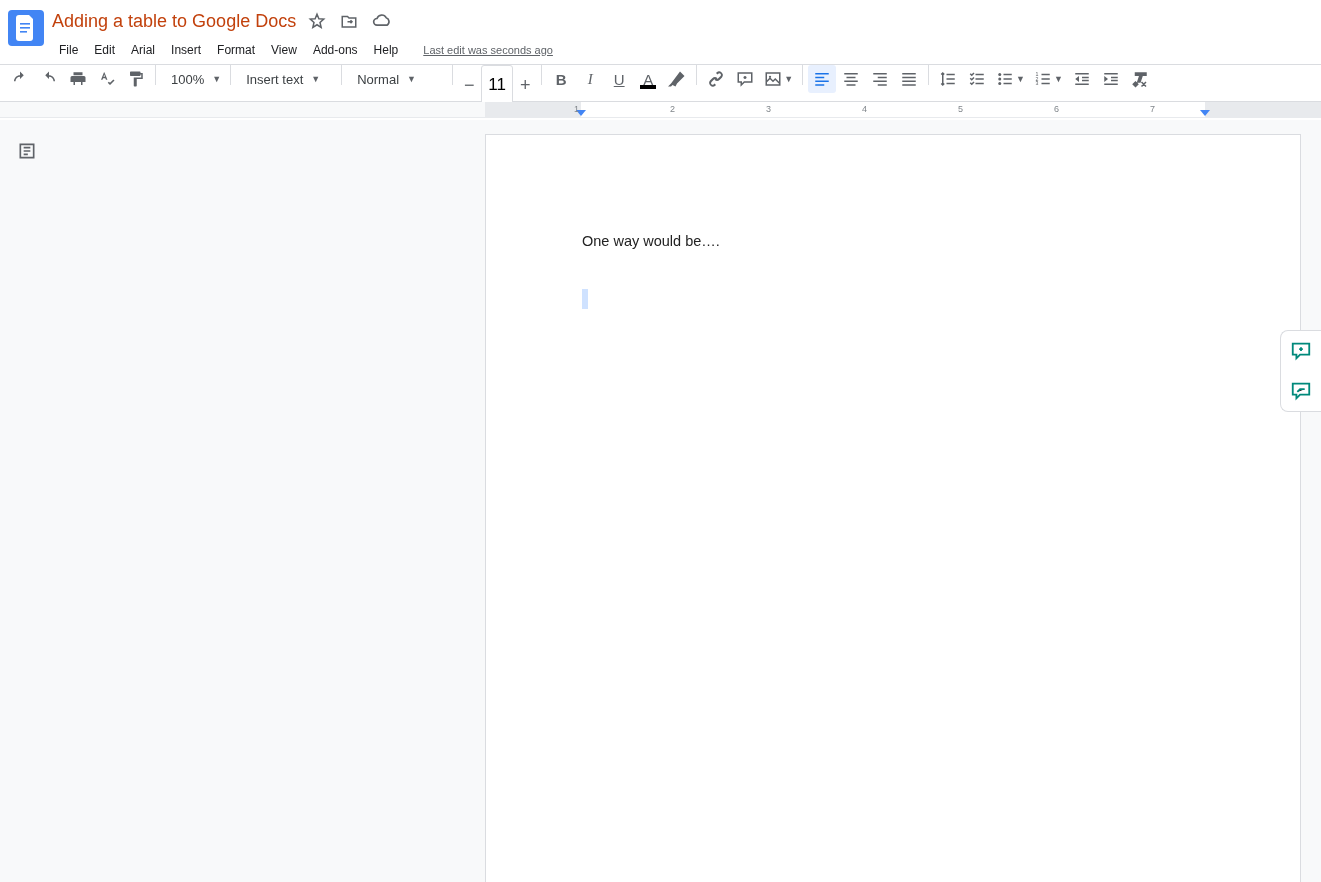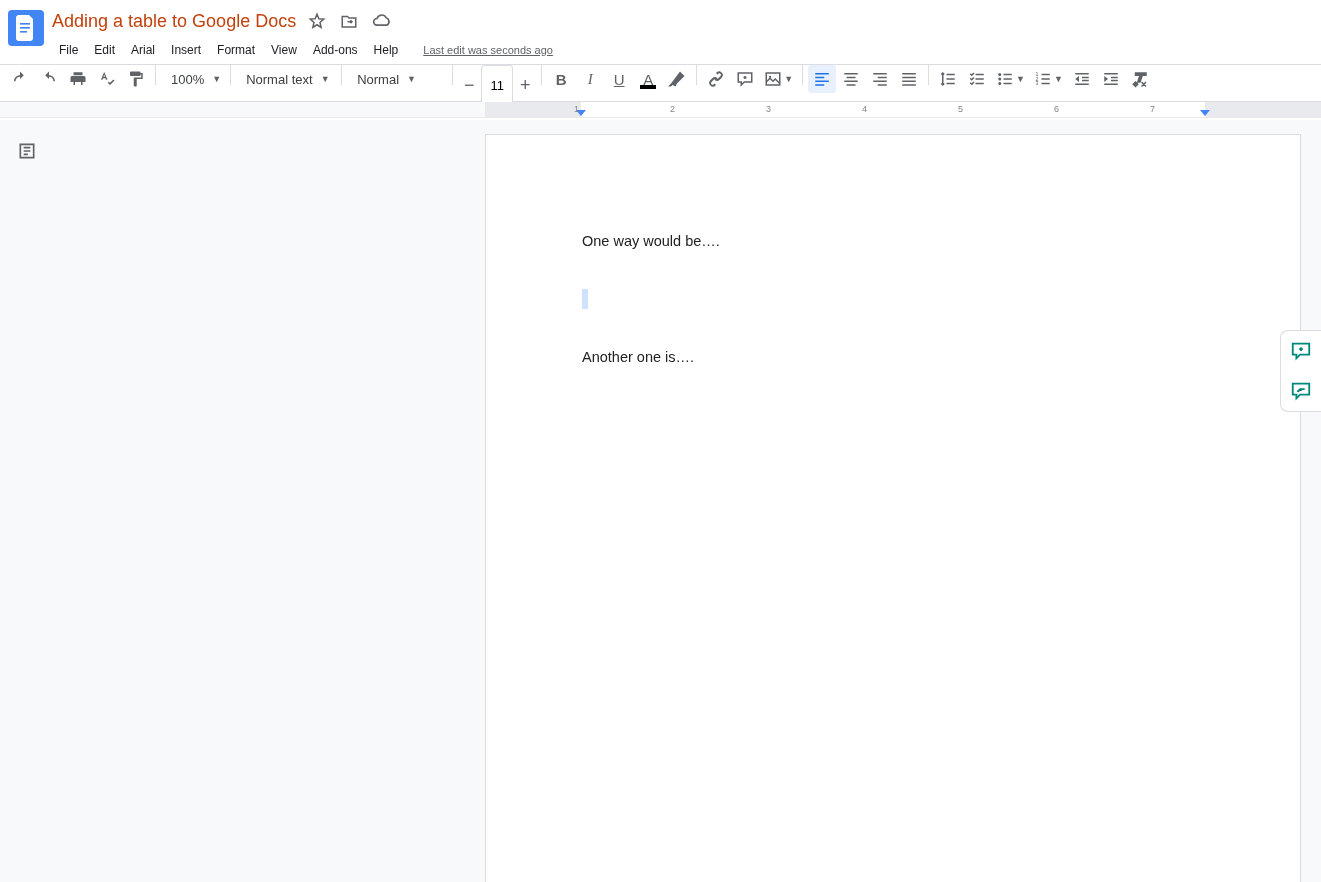--- a/index.html
+++ b/index.html
@@ -21,21 +21,21 @@
 
 
 .toolbar { display: flex; align-items: flex-start; height: 38px; border-top: 1px solid #dadce0; border-bottom: 1px solid #dadce0; padding: 0 6px; gap: 1px; }
 .tbtn { width: 28px; height: 28px; display: flex; align-items: center; justify-content: center; cursor: pointer; border-radius: 3px; color: #5f6368; font-size: 16px; }
 .tbtn.wide { width: auto; padding: 0 4px; gap: 2px; }
 .tbtn.active { background: #e8f0fe; color: #1a73e8; }
 .tsep { width: 1px; height: 20px; background: #dadce0; margin: 0 4px; }
 .dd-combo { display: flex; align-items: center; padding: 0 4px 0 10px; height: 28px; cursor: pointer; font-size: 13px; color: #3c4043; gap: 8px; border-radius: 3px; }
 .font-size { display: flex; align-items: center; }
 .fs-btn { width: 22px; height: 24px; display: flex; align-items: center; justify-content: center; cursor: pointer; color: #5f6368; font-size: 18px; }
-.fs-input { width: 32px; height: 40px; text-align: center; border: 1px solid #dadce0; border-radius: 3px; font-size: 13px; margin: 0 1px; }
+.fs-input { width: 32px; height: 40px; text-align: center; border: 1px solid #dadce0; border-radius: 3px; font-size: 17px; margin: 0 1px; }
 .caret { font-size: 9px; color: #5f6368; }
 .text-color-btn { position: relative; width: 28px; height: 28px; display: flex; align-items: center; justify-content: center; cursor: pointer; color: #5f6368; }
 .text-color-bar { position: absolute; bottom: 4px; left: 6px; width: 16px; height: 4px; background: #000; }
 
 
 .ruler-area { background: #f8f9fa; height: 16px; position: relative; border-bottom: 1px solid #e8eaed; }
 .ruler-strip { position: absolute; left: 485px; right: 0; top: 0; height: 15px; background: #fff; font-size: 9px; color: #80868b; }
 .ruler-track { position: relative; height: 15px; display: flex; }
 .tick-group { width: 96px; position: relative; flex-shrink: 0; }
 .tick-major { position: absolute; top: 2px; font-size: 9px; }
@@ -130,21 +130,21 @@
         <path fill="#5f6368" d="M18 4V3a1 1 0 00-1-1H5a1 1 0 00-1 1v4a1 1 0 001 1h12a1 1 0 001-1V6h1v4H9v11a1 1 0 001 1h2a1 1 0 001-1v-9h8V4h-3z"></path>
       </svg>
     </div>
   <div class="tsep"></div>
   <div class="dd-combo">
       <span>100%</span>
       <span class="caret">▼</span>
     </div>
   <div class="tsep"></div>
   <div class="dd-combo" style="width:100px">
-      <span>Normal text</span>
+      <span>Insert text</span>
       <span class="caret">▼</span>
     </div>
   <div class="tsep"></div>
   <div class="dd-combo" style="width:100px">
       <span>Normal</span>
       <span class="caret">▼</span>
     </div>
   <div class="tsep"></div>
   <div class="font-size">
     <div class="fs-btn">−</div>
@@ -291,21 +291,20 @@
 
 <div class="canvas">
   <div class="outline-btn">
     <svg width="20" height="20" viewBox="0 0 24 24">
         <path fill="none" stroke="#5f6368" stroke-width="2" d="M4 4h16v16H4zM8 8h8M8 12h8M8 16h5"></path>
       </svg>
   </div>
   <div class="page">
     <p>One way would be….</p>
     <div class="cursor-block"></div>
-    <p style="margin-top:0">Another one is….</p>
   </div>
 </div>
 
 <div class="side-actions">
   <div class="side-btn">
     <svg width="22" height="22" viewBox="0 0 24 24">
         <path fill="none" stroke="#00897b" stroke-width="2" d="M3 4h18v12H11l-4 4v-4H3zM12 8v4M10 10h4"></path>
       </svg>
   </div>
   <div class="side-btn">

